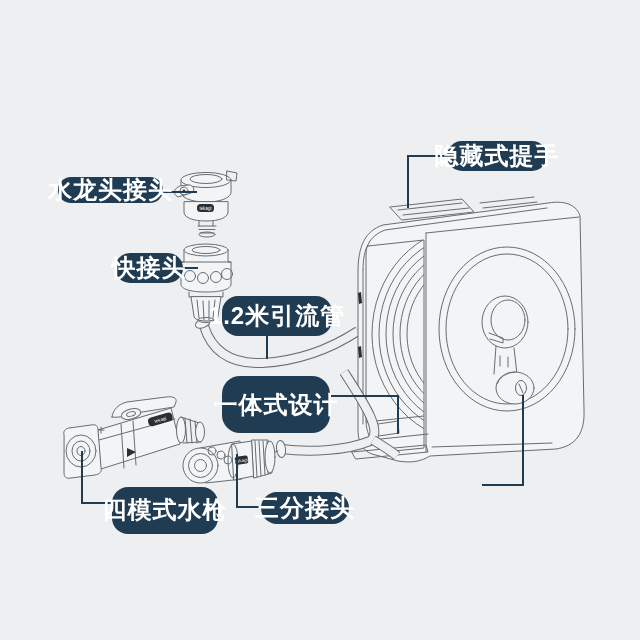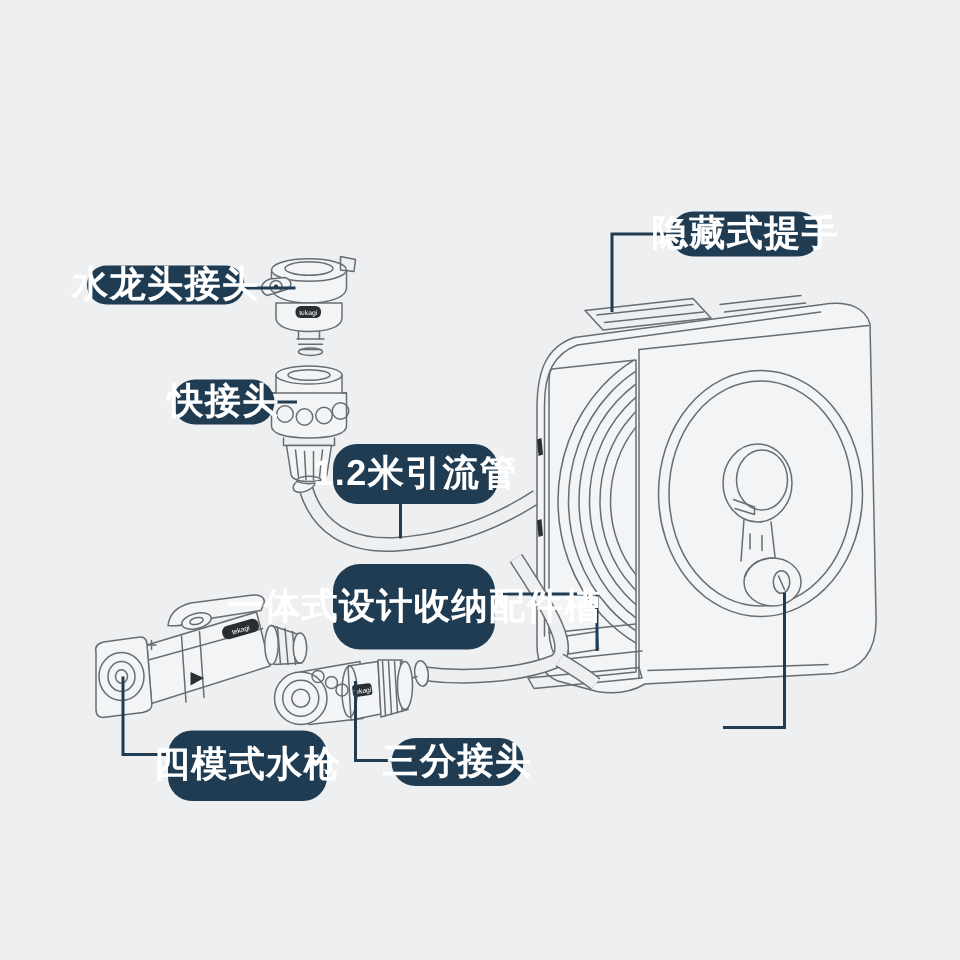--- a/index.html
+++ b/index.html
@@ -215,21 +215,20 @@
   <div class="pill" style="left:222px;top:296px;width:110px;height:40px;">
     <span>1.2米引流管</span>
   </div>
 
   <div class="pill" style="left:447px;top:141px;width:100px;height:30px;">
     <span>隐藏式提手</span>
   </div>
 
   <div class="pill two-line" style="left:222px;top:376px;width:108px;height:57px;">
     <span>一体式设计</span>
-    <span>收纳配件槽</span>
   </div>
 
   <div class="pill" style="left:112px;top:487px;width:106px;height:47px;">
     <span>四模式水枪</span>
   </div>
 
   <div class="pill" style="left:261px;top:492px;width:88px;height:32px;">
     <span>三分接头</span>
   </div>
 

